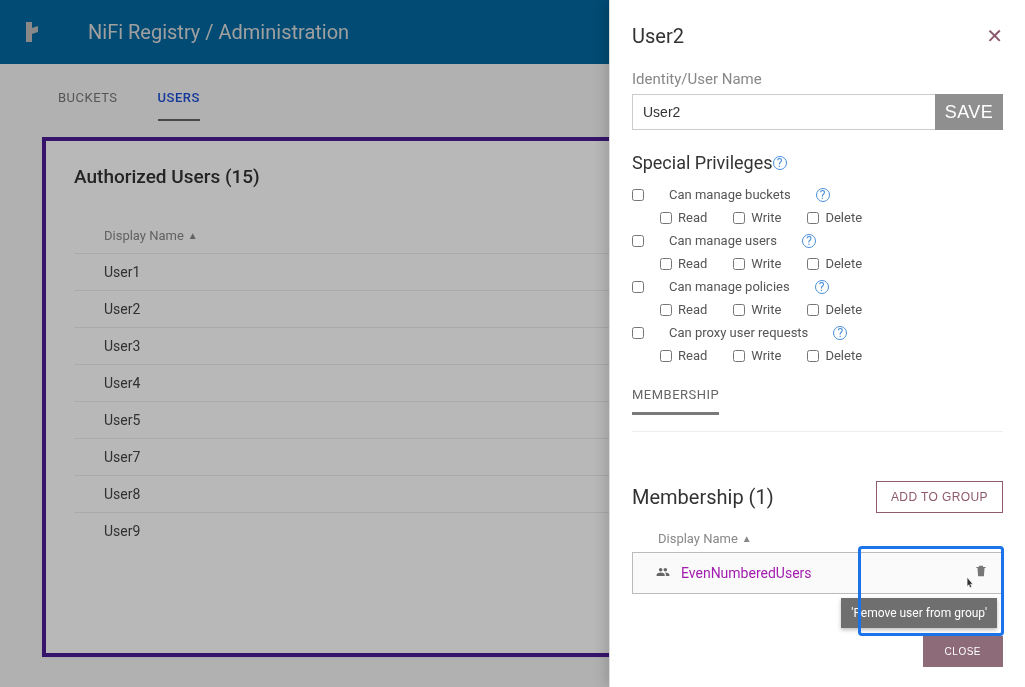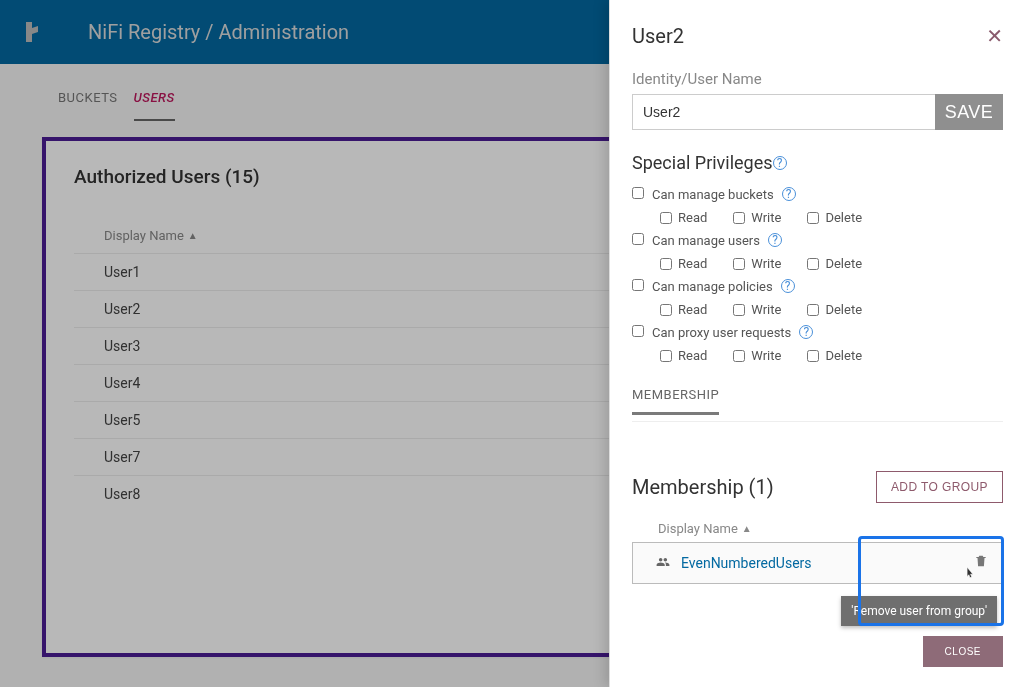--- a/index.html
+++ b/index.html
@@ -20,36 +20,35 @@
     padding: 0 20px;
   }
   .logo {
     width: 28px; height: 28px;
     margin-right: 40px;
     display:flex; align-items:center; justify-content:center;
   }
   .header-title { font-size: 20px; font-weight: 400; color:#ddd; }
   .tabs-row {
     display: flex;
-    gap: 16px;
+    gap: 40px;
     padding: 26px 0 0 58px;
     border-bottom: none;
   }
   .tab {
     font-size: 13px;
     letter-spacing: 0.5px;
     color: #777;
     padding-bottom: 14px;
     cursor: pointer;
   }
   .tab.active {
-    color: #be185d;
+    color: #1d4ed8;
     border-bottom: 2px solid #666;
     font-weight: 500;
-    font-style: italic;
   }
   .card {
     background: #ffffff;
     margin: 16px 42px 0 42px;
     border: 4px solid #4c1d95;
     box-shadow: 0 1px 2px rgba(0,0,0,0.04);
     padding: 24px 28px 20px 28px;
     height: 520px;
     position: relative;
   }
@@ -122,31 +121,31 @@
   .section-title {
     font-size: 18px; color:#333; font-weight:400;
     display:flex; align-items:center; 
     margin-bottom: 10px;
   }
   .help-icon {
     color:#4a90d9; font-size:12px; border:1px solid #4a90d9; border-radius:50%;
     width:14px; height:14px; display:inline-flex; align-items:center; justify-content:center;
   }
   .priv-list { font-size:13px; color:#555; margin-bottom: 20px; }
-  .priv-row { display:flex; gap:8px; padding: 4px 0; }
+  .priv-row { display:flex; align-items:center; gap:25px; padding: 4px 0; }
   .priv-sub { display:flex; gap:26px; padding: 4px 0 4px 28px; }
   .priv-sub label { display:flex; align-items:center; gap:6px; }
   input[type=checkbox] { width:12px; height:12px; }
 
   .membership-tab {
     font-size:13px; letter-spacing:0.5px; color:#666;
     border-bottom: 3px solid #7a7a7a;
     padding-bottom: 10px;
     width: fit-content;
-    margin-bottom: 6px;
+    margin-bottom: 16px;
   }
   .thin-rule { border:none; border-top:1px solid #eee; margin-bottom: 22px; }
 
   .membership-head {
     display:flex; justify-content:space-between; align-items:center;
     margin-bottom: 12px;
     margin-top: 27px;
   }
   .membership-title { font-size:20px; color:#333; font-weight:400; }
   .add-group-btn {
@@ -154,32 +153,32 @@
     padding: 8px 14px; font-size:12px; letter-spacing:0.4px; cursor:pointer;
   }
   .mem-col-header {
     font-size:13px; color:#888; padding: 6px 0 6px 26px;
     display:flex; align-items:center; gap:4px;
   }
   .group-row {
     border:1px solid #bbb; background:#fafafa;
     display:flex; align-items:center; justify-content:space-between;
     padding: 10px 14px 10px 22px;
-    font-size:14px; color:#0369a1;
+    font-size:14px; color:#a21caf;
     position: relative;
   }
   .group-left { display:flex; align-items:center; gap:10px; }
   .trash-icon { color:#777; cursor:pointer; font-size:15px; }
   .cursor {
     position:absolute; right: 25px; top: 22px;
     font-size: 13px; pointer-events:none;
   }
   .tooltip {
     position:absolute;
-    right: 6px; top: 54px;
+    right: 6px; top: 46px;
     background:#6f6f6f; color:#fff;
     font-size:12px; padding: 8px 10px;
     white-space: nowrap;
     box-shadow: 0 2px 4px rgba(0,0,0,0.25);
   }
   .highlight-box {
     position:absolute;
     border: 3px solid #1a73e8;
     border-radius: 4px;
     pointer-events: none;
@@ -217,20 +216,21 @@
     <span class="sort-arrow">▲</span>
   </div>
   <div id="rows-container">
       <div class="row">User1</div>
       <div class="row">User2</div>
       <div class="row">User3</div>
       <div class="row">User4</div>
       <div class="row">User5</div>
       <div class="row">User7</div>
       <div class="row">User8</div>
+      <div class="row">User9</div>
     </div>
 </div>
 
 <div class="dim-overlay"></div>
 
 <div class="side-panel">
   <div class="panel-head">
     <div class="panel-title">User2</div>
     <div class="close-x">✕</div>
   </div>

